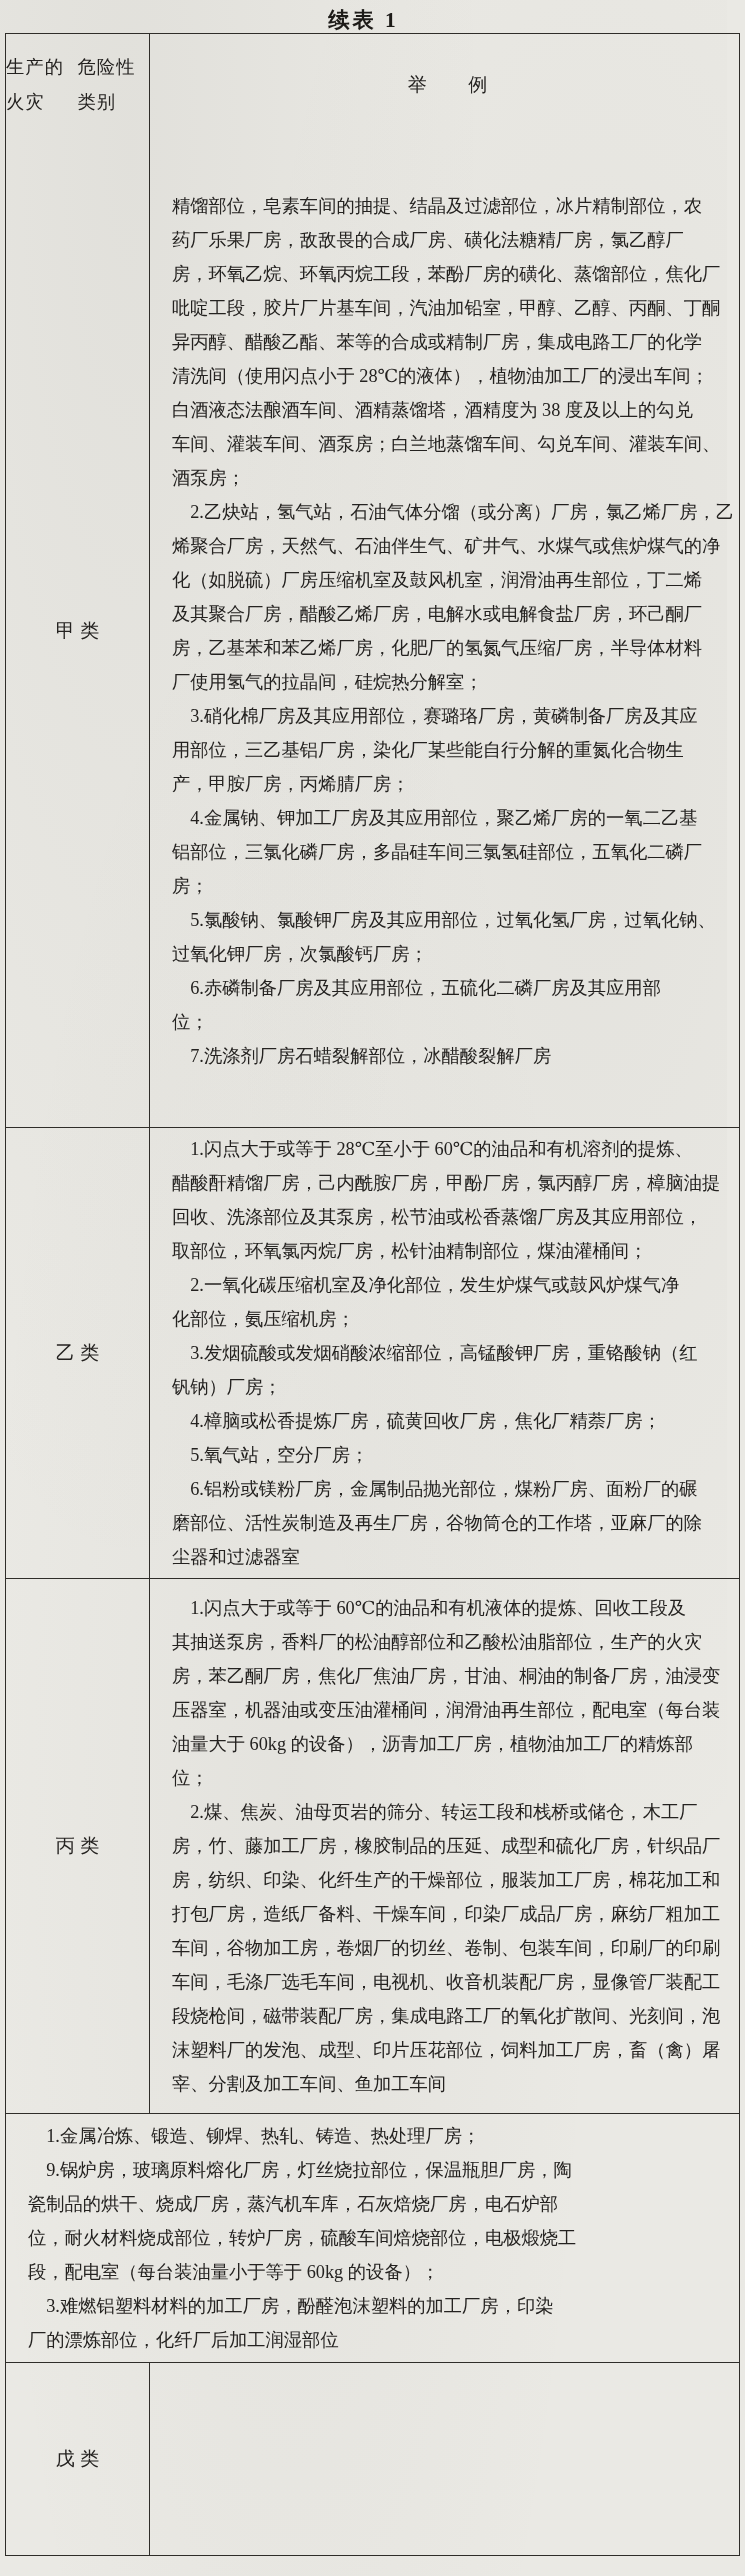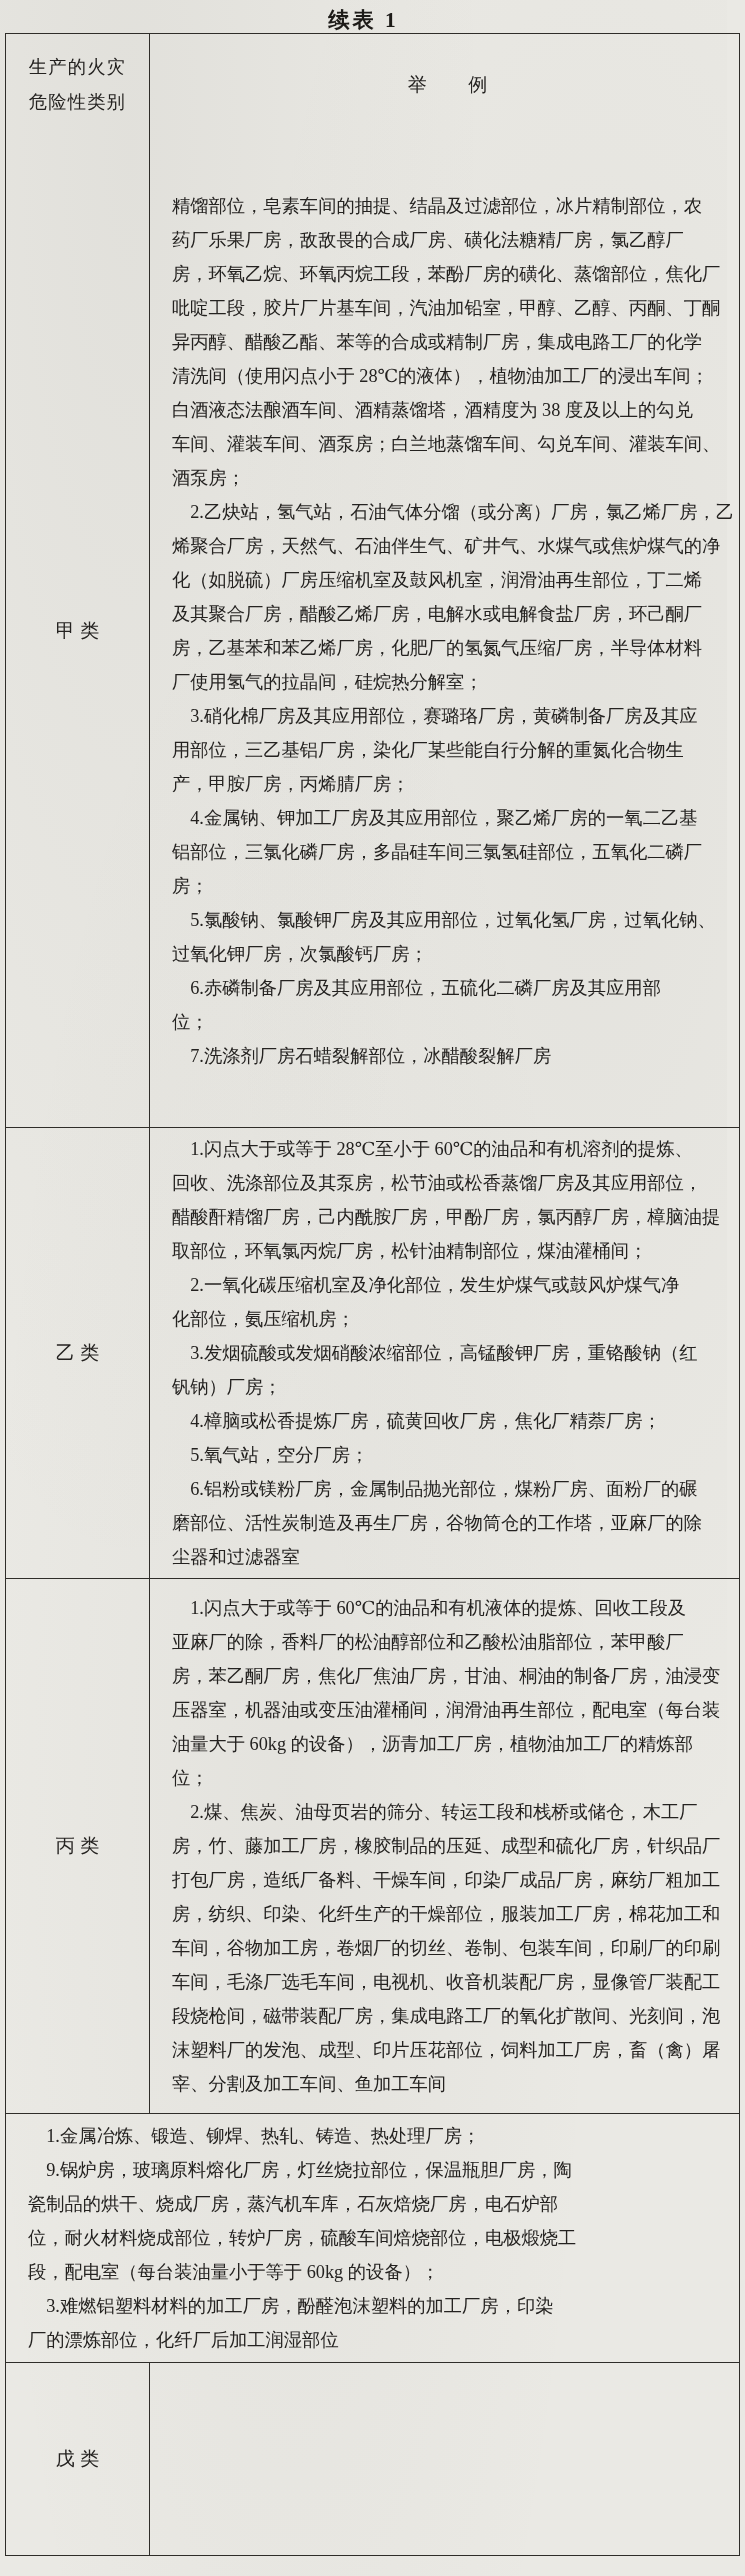--- a/index.html
+++ b/index.html
@@ -44,21 +44,21 @@
     display:flex;
     box-sizing:border-box;
   }
   .trow + .trow{border-top:1.2px solid var(--border);}
   .cell{box-sizing:border-box;}
   .cat{
     width:144px;
     flex:0 0 144px;
     border-right:1.2px solid var(--border);
     display:flex;
-    flex-direction:column;
+    flex-direction:row;
     align-items:center;
     justify-content:center;
     font-size:19px;
     letter-spacing:5.5px;
     text-indent:5.5px; 
   }
   .content{
     flex:1 1 auto;
     display:flex;
     flex-direction:column;
@@ -141,47 +141,47 @@
             <div class="line">过氧化钾厂房，次氯酸钙厂房；</div>
             <div class="line in">6.赤磷制备厂房及其应用部位，五硫化二磷厂房及其应用部</div>
             <div class="line">位；</div>
             <div class="line in">7.洗涤剂厂房石蜡裂解部位，冰醋酸裂解厂房</div>
           </div>
         </div>
         <div class="trow">
           <div class="cell cat">乙类</div>
           <div class="cell content">
             <div class="line in">1.闪点大于或等于 28℃至小于 60℃的油品和有机溶剂的提炼、</div>
+            <div class="line">醋酸酐精馏厂房，己内酰胺厂房，甲酚厂房，氯丙醇厂房，樟脑油提</div>
             <div class="line">回收、洗涤部位及其泵房，松节油或松香蒸馏厂房及其应用部位，</div>
-            <div class="line">醋酸酐精馏厂房，己内酰胺厂房，甲酚厂房，氯丙醇厂房，樟脑油提</div>
             <div class="line">取部位，环氧氯丙烷厂房，松针油精制部位，煤油灌桶间；</div>
             <div class="line in">2.一氧化碳压缩机室及净化部位，发生炉煤气或鼓风炉煤气净</div>
             <div class="line">化部位，氨压缩机房；</div>
             <div class="line in">3.发烟硫酸或发烟硝酸浓缩部位，高锰酸钾厂房，重铬酸钠（红</div>
             <div class="line">钒钠）厂房；</div>
             <div class="line in">4.樟脑或松香提炼厂房，硫黄回收厂房，焦化厂精萘厂房；</div>
             <div class="line in">5.氧气站，空分厂房；</div>
             <div class="line in">6.铝粉或镁粉厂房，金属制品抛光部位，煤粉厂房、面粉厂的碾</div>
             <div class="line">磨部位、活性炭制造及再生厂房，谷物筒仓的工作塔，亚麻厂的除</div>
             <div class="line">尘器和过滤器室</div>
           </div>
         </div>
         <div class="trow">
           <div class="cell cat">丙类</div>
           <div class="cell content">
             <div class="line in">1.闪点大于或等于 60℃的油品和有机液体的提炼、回收工段及</div>
-            <div class="line">亚麻厂的除，香料厂的松油醇部位和乙酸松油脂部位，苯甲酸厂</div>
+            <div class="line">其抽送泵房，香料厂的松油醇部位和乙酸松油脂部位，生产的火灾</div>
             <div class="line">房，苯乙酮厂房，焦化厂焦油厂房，甘油、桐油的制备厂房，油浸变</div>
             <div class="line">压器室，机器油或变压油灌桶间，润滑油再生部位，配电室（每台装</div>
             <div class="line">油量大于 60kg 的设备），沥青加工厂房，植物油加工厂的精炼部</div>
             <div class="line">位；</div>
             <div class="line in">2.煤、焦炭、油母页岩的筛分、转运工段和栈桥或储仓，木工厂</div>
             <div class="line">房，竹、藤加工厂房，橡胶制品的压延、成型和硫化厂房，针织品厂</div>
+            <div class="line">房，纺织、印染、化纤生产的干燥部位，服装加工厂房，棉花加工和</div>
             <div class="line">打包厂房，造纸厂备料、干燥车间，印染厂成品厂房，麻纺厂粗加工</div>
-            <div class="line">房，纺织、印染、化纤生产的干燥部位，服装加工厂房，棉花加工和</div>
             <div class="line">车间，谷物加工房，卷烟厂的切丝、卷制、包装车间，印刷厂的印刷</div>
             <div class="line">车间，毛涤厂选毛车间，电视机、收音机装配厂房，显像管厂装配工</div>
             <div class="line">段烧枪间，磁带装配厂房，集成电路工厂的氧化扩散间、光刻间，泡</div>
             <div class="line">沫塑料厂的发泡、成型、印片压花部位，饲料加工厂房，畜（禽）屠</div>
             <div class="line">宰、分割及加工车间、鱼加工车间</div>
           </div>
         </div>
         <div class="trow">
           <div class="cell content">
             <div class="line in">1.金属冶炼、锻造、铆焊、热轧、铸造、热处理厂房；</div>

